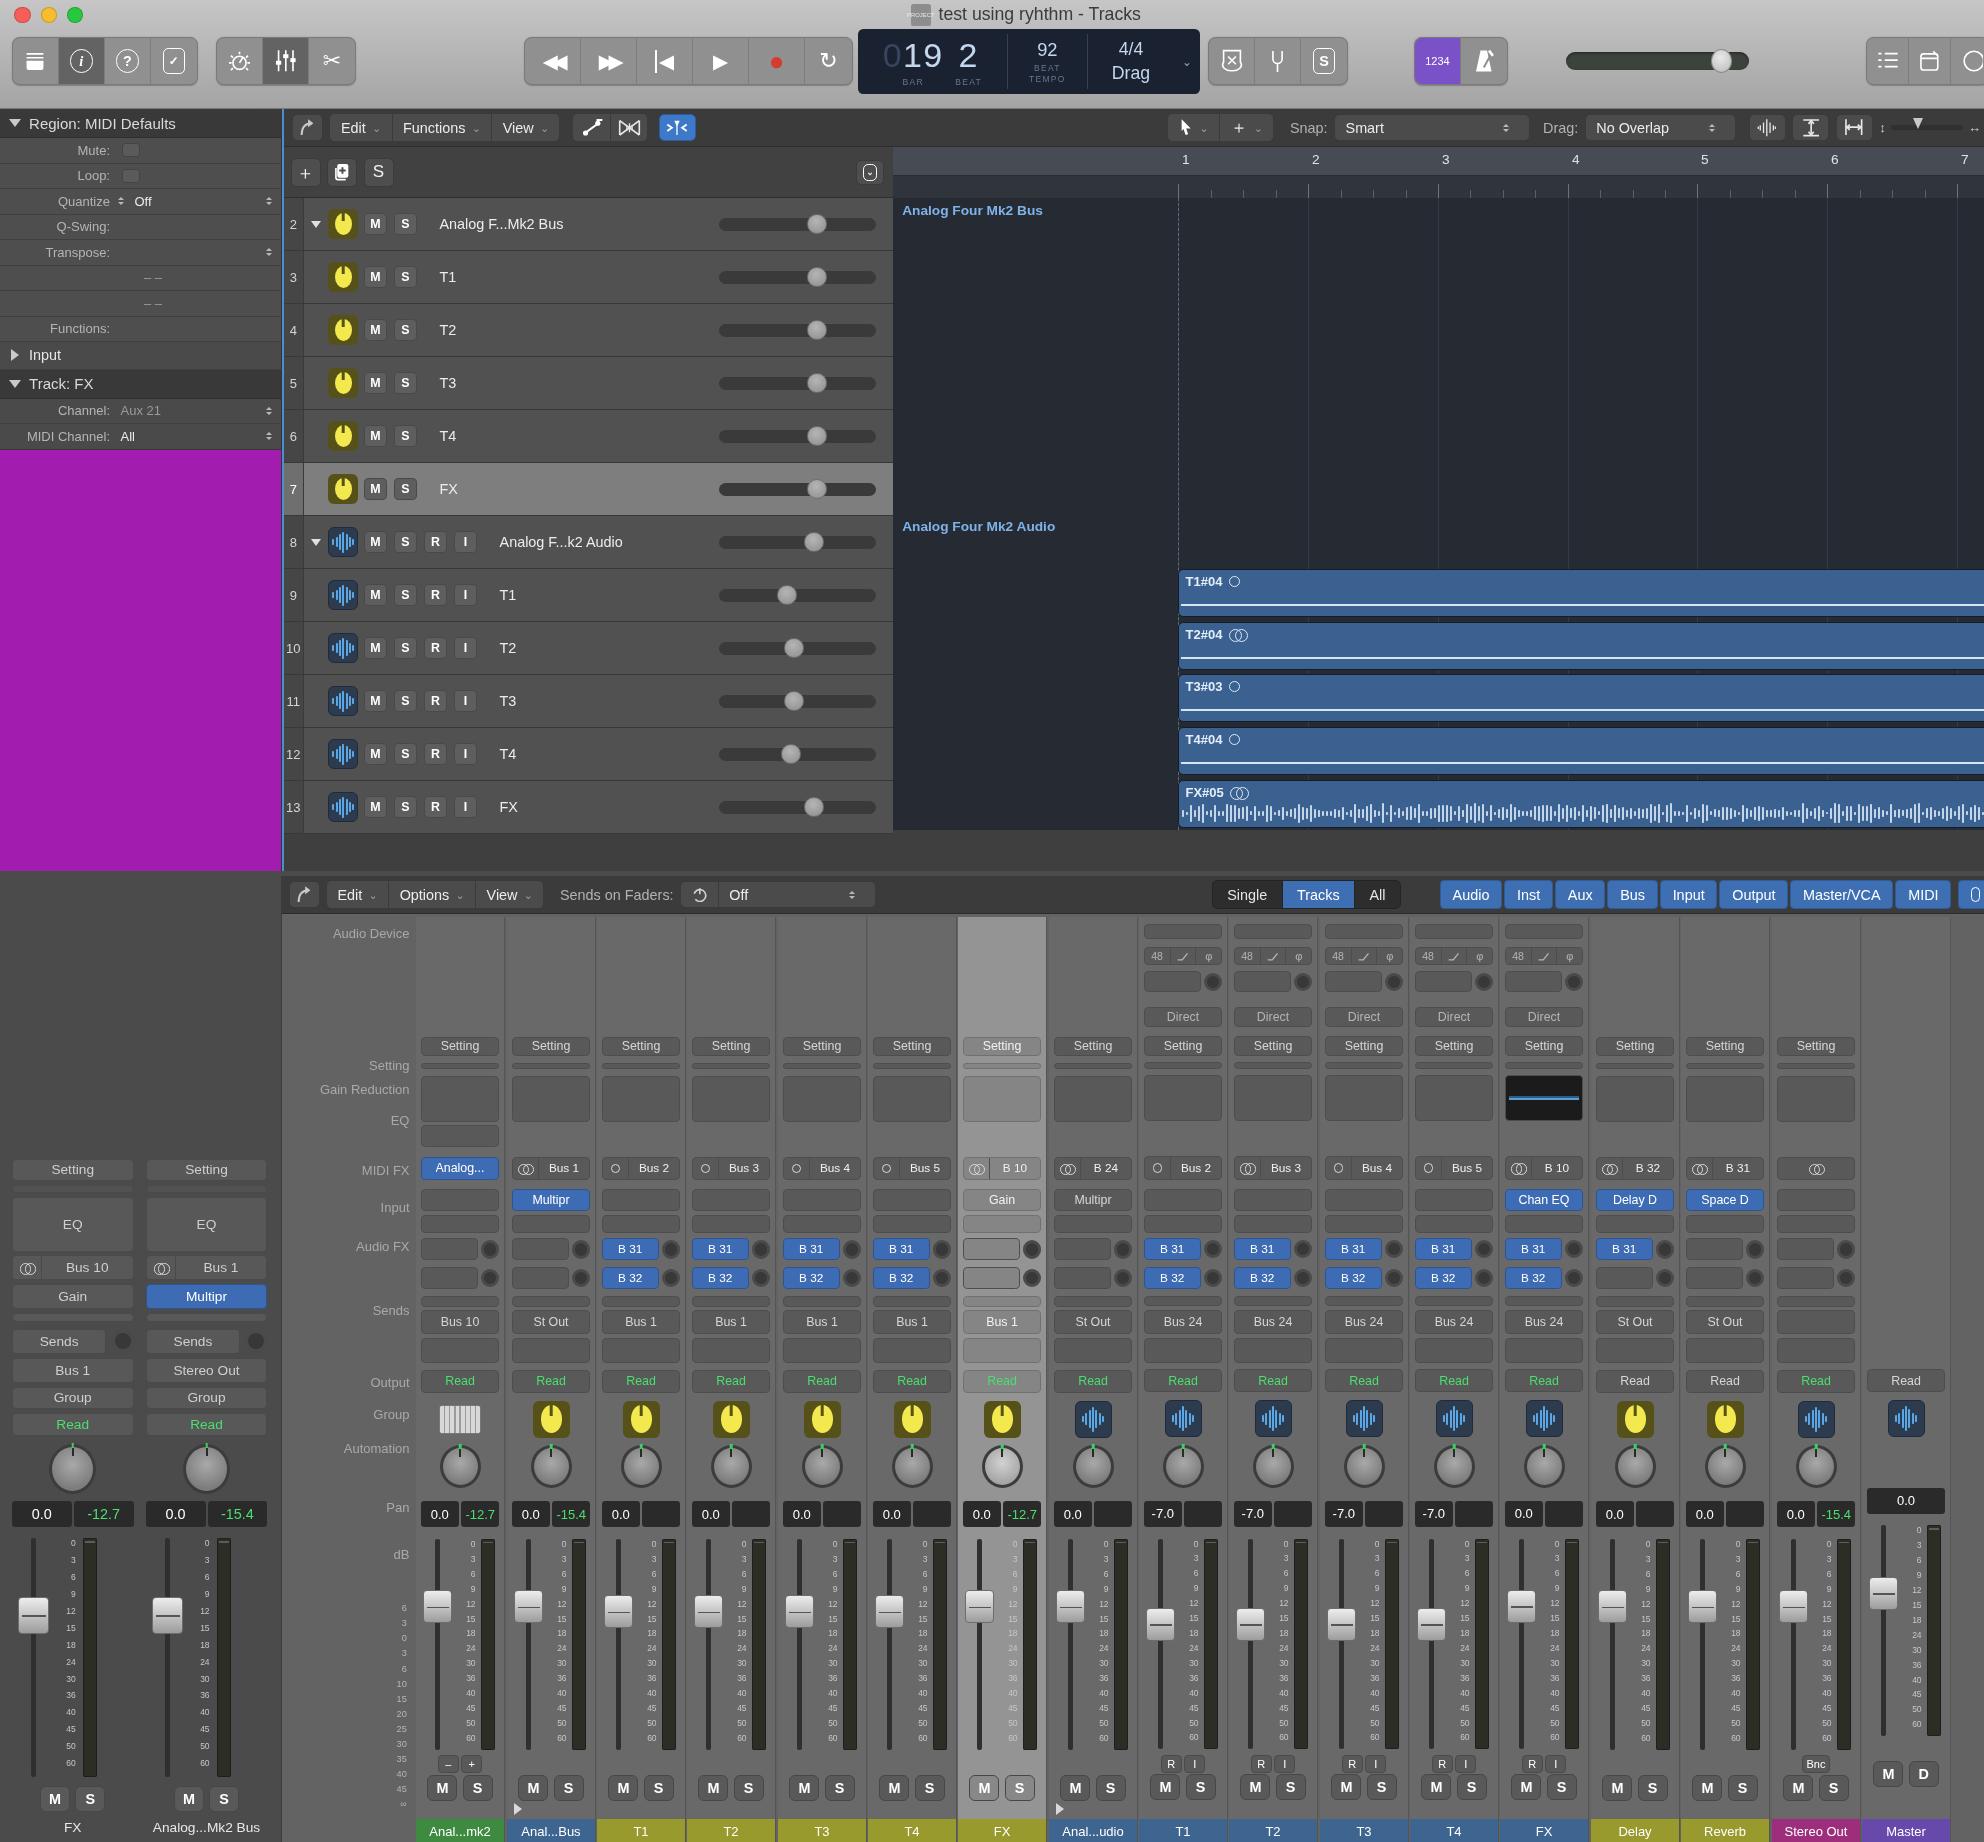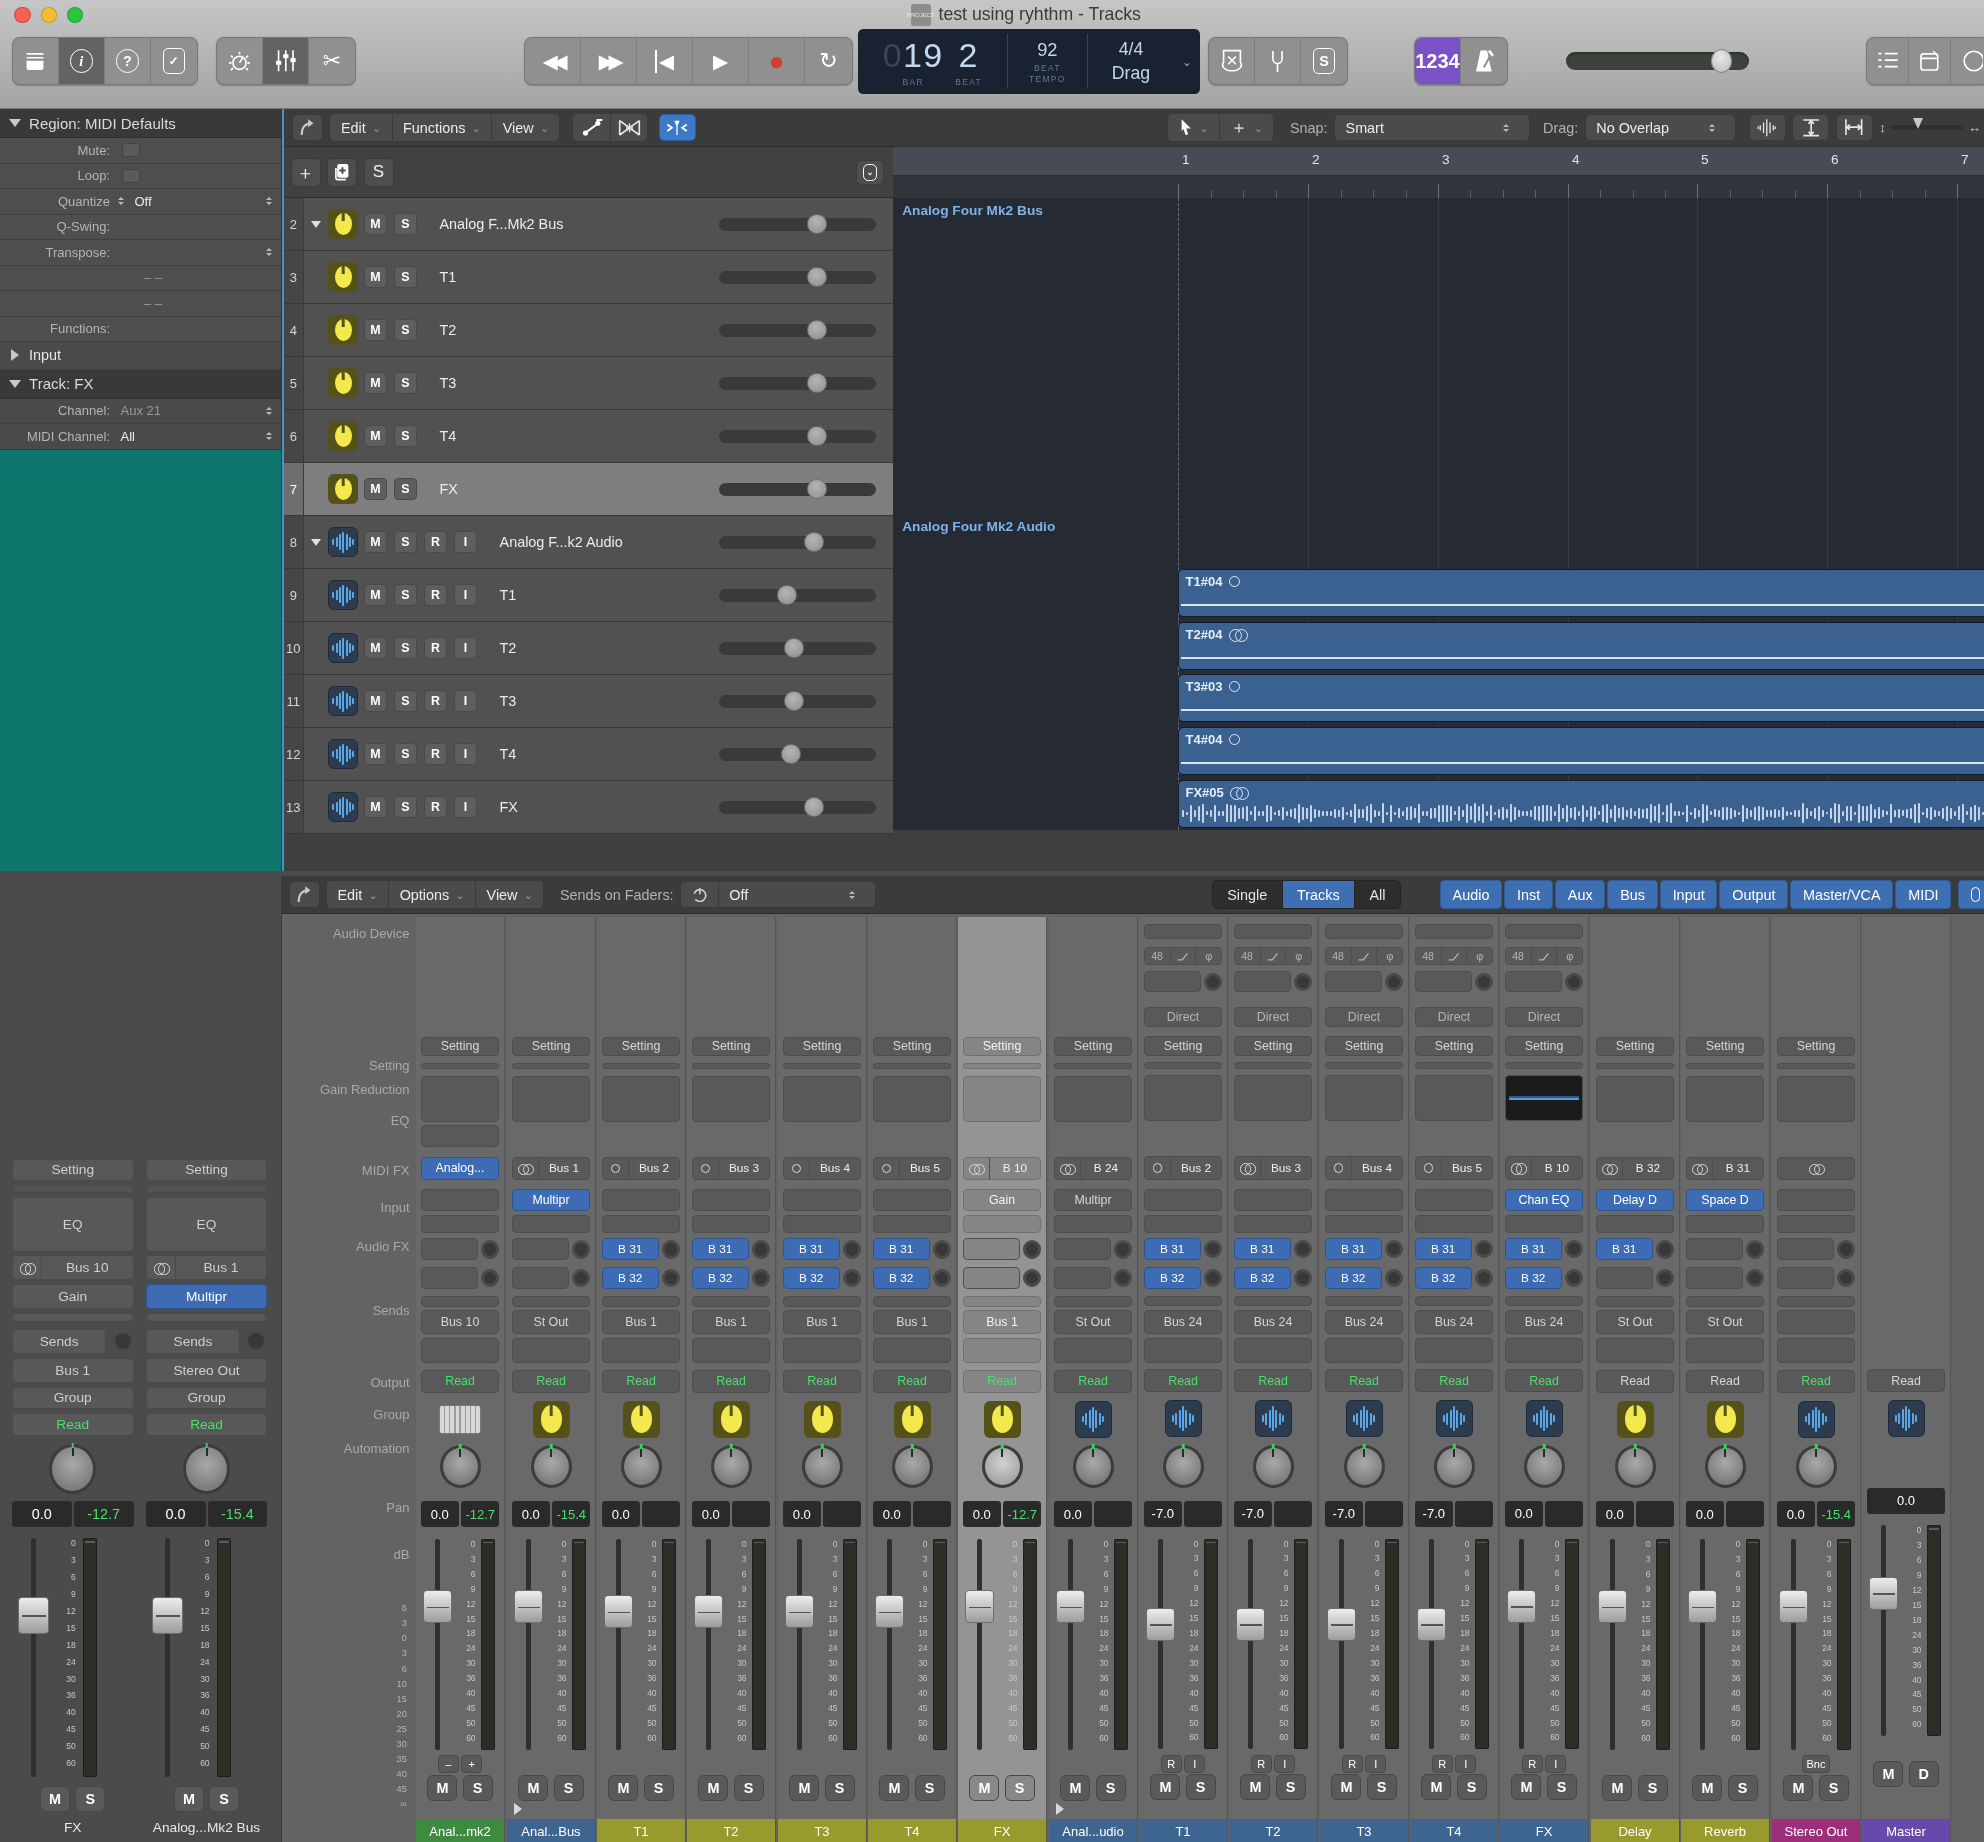--- a/index.html
+++ b/index.html
@@ -8,36 +8,36 @@
   svg{display:block}
   
   #titlebar{position:absolute;left:0;top:0;width:1985px;height:109px;background:linear-gradient(#c6c6c6,#a4a4a4);border-bottom:0.7px solid #787878}
   .tl{position:absolute;top:6.5px;width:16.4px;height:16.4px;border-radius:50%;border:0.7px solid rgba(0,0,0,.18)}
   #wtitle{position:absolute;top:3.9px;left:911px;display:flex;align-items:center;gap:7.9px;color:#3b3b3b;font-size:17.7px}
   #wtitle .picon{width:19.6px;height:22px;background:#8d8d8d;border-radius:2.6px;display:flex;align-items:center;justify-content:center;color:#e8e8e8;font-size:9.8px}
   .tbgrp{position:absolute;top:37px;display:flex;background:#909090;border-radius:7.9px;border:0.7px solid #7a7a7a;overflow:hidden;height:48px;box-shadow:0 0.7px 1.3px rgba(0,0,0,.25)}
   .tbt{width:46px;display:flex;align-items:center;justify-content:center;color:#fff;border-right:0.7px solid #7d7d7d;font-size:19.6px}
   .tbt:last-child{border-right:none}
   .tbt.act{background:#636363}
-  .tbt.purple{background:#7b51c7;font-weight:bold;font-size:20px}
+  .tbt.purple{background:#7b51c7;font-weight:normal;font-size:11px}
   .ig{stroke:#fff;fill:none;stroke-width:2.5}
   .circbadge{width:23.6px;height:23.6px;border:1.6px solid #fff;border-radius:50%;display:flex;align-items:center;justify-content:center;font-size:14.4px;font-weight:bold}
   .sqbadge{width:22px;height:26px;border:1.6px solid #fff;border-radius:5.2px;display:flex;align-items:center;justify-content:center;font-size:14.4px;font-weight:bold}
   
   #lcd{position:absolute;left:858px;top:29px;width:342px;height:65px;background:#1a2130;border-radius:5.2px;display:flex;color:#c3d7ee}
   #lcd .sect{position:relative;display:flex;flex-direction:column;align-items:center;justify-content:center}
   #lcd .div{width:1.3px;background:#33415a;margin:5.2px 0}
   .lcdnum{font-size:34px;letter-spacing:1.3px}
   .lcdghost{color:#37455e}
   .lcdlab{font-size:8.5px;color:#66788f;letter-spacing:1.3px;margin-top:1.3px}
   
   #volsl{position:absolute;left:1566px;top:52px;width:183px;height:18.3px;border-radius:9.2px;background:#3c423c;box-shadow:inset 0 1.3px 2.6px rgba(0,0,0,.4)}
   #volsl .vknob{position:absolute;top:-2.6px;width:21px;height:23.6px;border-radius:50%;background:radial-gradient(circle at 45% 35%,#e9e9e9,#b8b8b8);border:0.7px solid #8a8a8a}
   
-  #inspector{position:absolute;left:0;top:109px;width:282px;height:762px;background:#0f766e;border-right:0.7px solid #353535}
+  #inspector{position:absolute;left:0;top:109px;width:282px;height:762px;background:#a21caf;border-right:0.7px solid #353535}
   .ihead{height:29px;background:#393939;display:flex;align-items:center;gap:7.9px;padding-left:9.2px;color:#dadada;font-size:15px;border-bottom:1.3px solid #2e2e2e}
   .tri-d{width:0;height:0;border-left:6.5px solid transparent;border-right:6.5px solid transparent;border-top:8.5px solid #c9c9c9}
   .tri-r{width:0;height:0;border-top:6.5px solid transparent;border-bottom:6.5px solid transparent;border-left:8.5px solid #c9c9c9}
   .irow{height:25.5px;display:flex;align-items:center;border-bottom:0.7px solid #404040;background:#4e4e4e;position:relative}
   .ilab{width:110px;text-align:right;color:#b4b4b4;font-size:13px;flex-shrink:0}
   .ival{margin-left:10.5px;color:#ececec;font-size:13px}
   .ival.dim{color:#9a9a9a}
   .chk{width:18.3px;height:14.4px;margin-left:11.8px;background:#5a5a5a;border:0.7px solid #434343;border-radius:3.3px}
   .ud{margin-left:auto;margin-right:9.2px;display:flex;flex-direction:column;gap:2px;align-items:center}
   .ud i{width:0;height:0;border-left:4.6px solid transparent;border-right:4.6px solid transparent}

